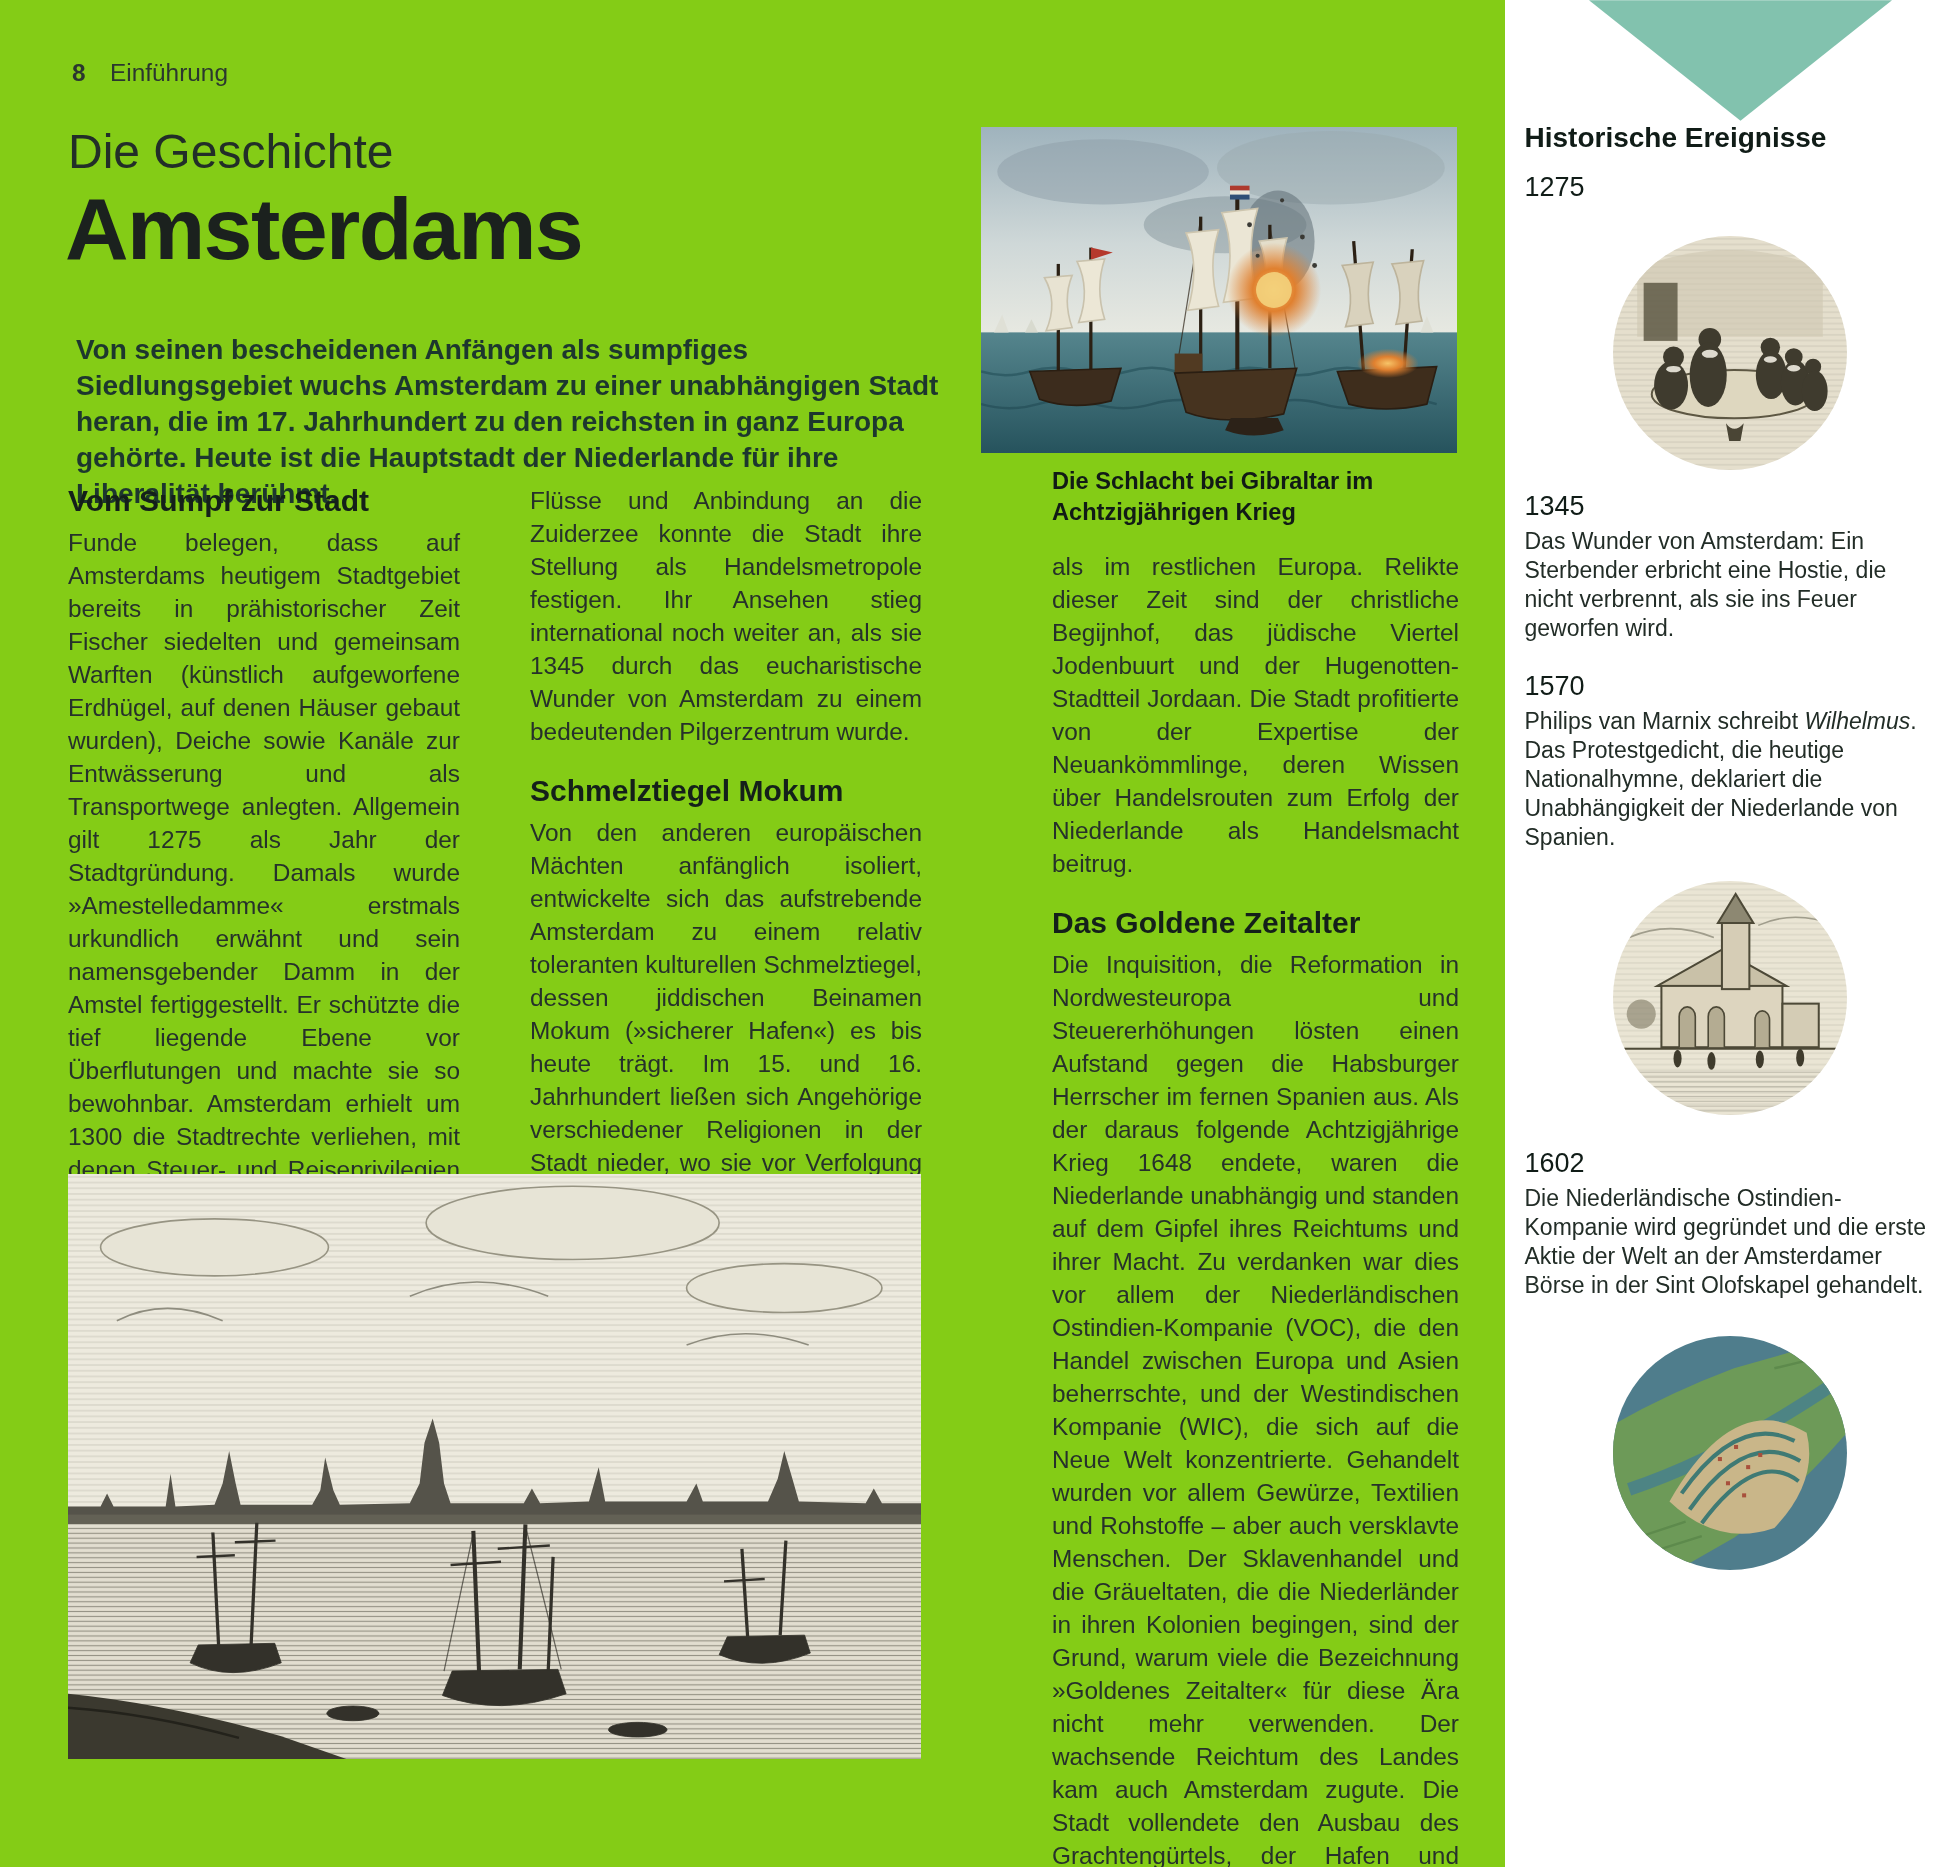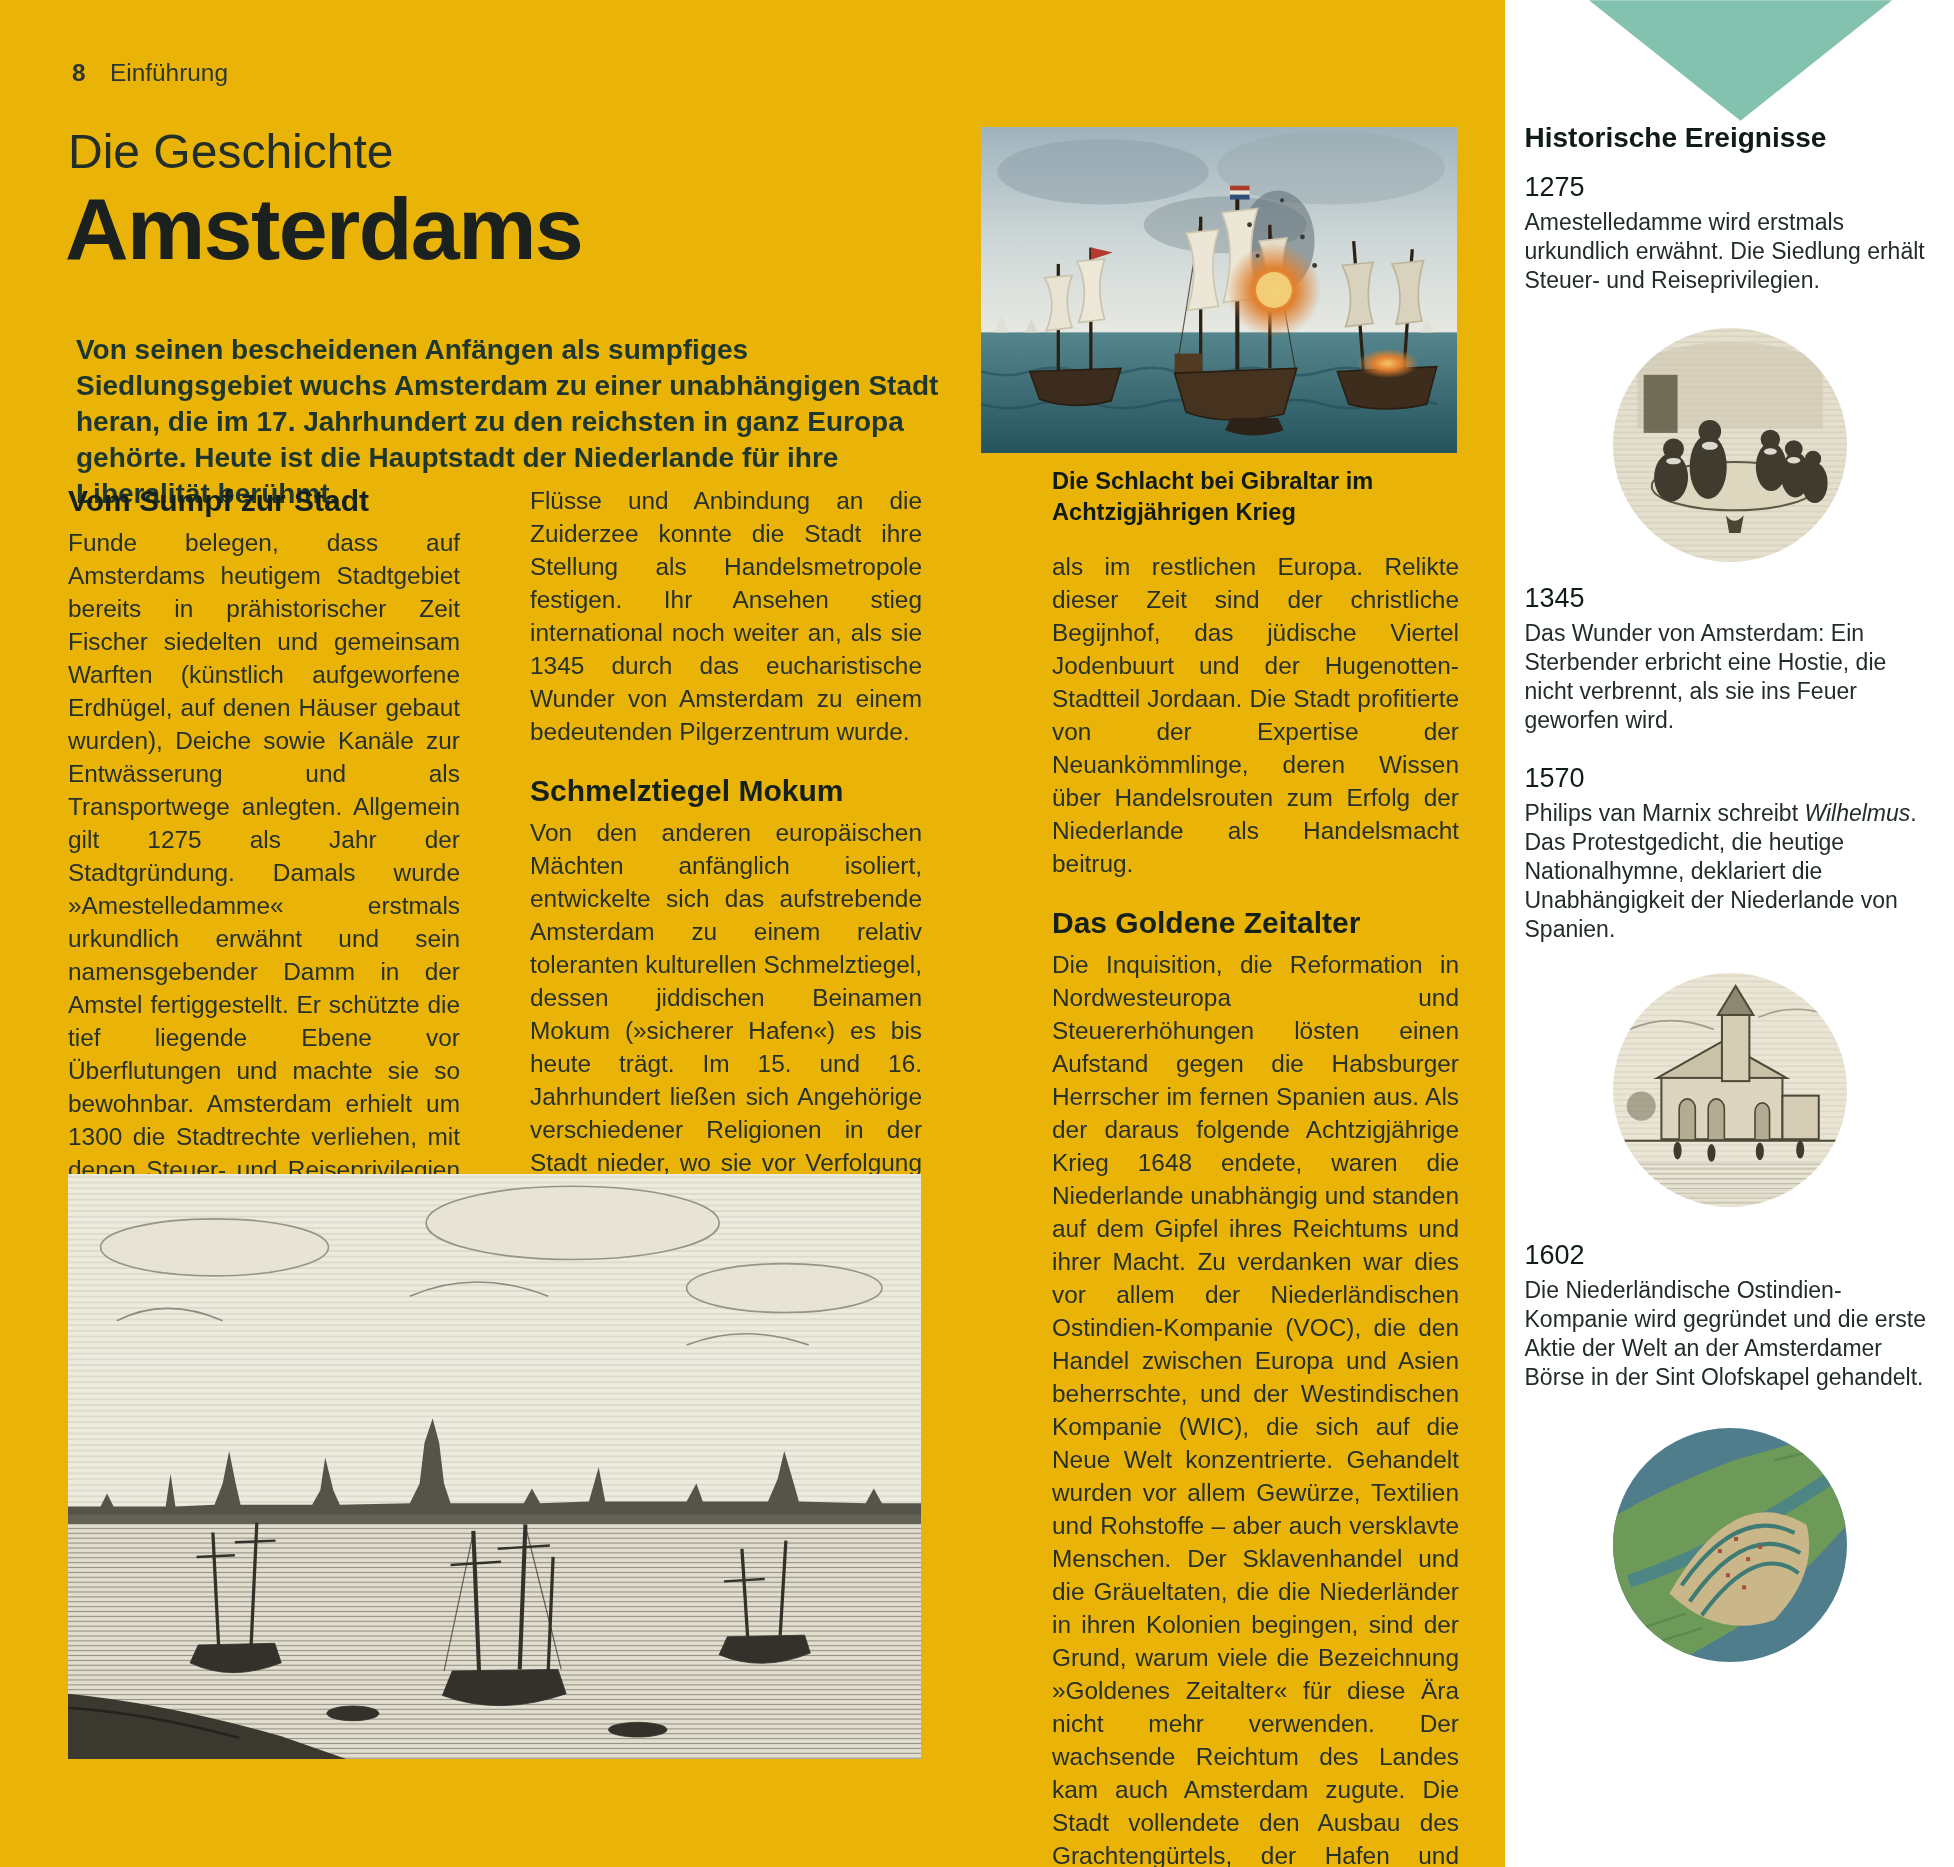--- a/index.html
+++ b/index.html
@@ -1,18 +1,18 @@
 <!DOCTYPE html>
 <html lang="de" style="font-size:13px"><head>
 <meta charset="utf-8">
 <style>
   html,body{margin:0;padding:0;background:#9fb3ab;}
   .page{
     position:relative;width:1954px;height:1867px;overflow:hidden;
-    background:#eab308;font-family:"Liberation Sans",sans-serif;color:#20302a;
+    background:#84cc16;font-family:"Liberation Sans",sans-serif;color:#20302a;
   }
   
   .page-header{position:absolute;left:72px;top:59px;font-size:24.4px;color:#2b372f;}
   .page-num{font-weight:700;margin-right:24.4px;}
   .kicker{position:absolute;left:68px;top:124px;font-size:48px;font-weight:400;color:#222e28;letter-spacing:0;}
   .main-title{position:absolute;left:65px;top:178px;margin:0;font-size:88px;font-weight:800;color:#1b211e;letter-spacing:-1.6px;}
   .lead{position:absolute;left:68px;top:324px;width:879px;margin:8px;font-size:28px;font-weight:700;line-height:36px;color:#1d372e;}
   
   .col{position:absolute;top:484px;}
   .col1{left:68px;width:392px;}
@@ -193,21 +193,20 @@
       <path d="M0,718 L0,638 Q120,650 262,690 L342,718 Z" fill="#3b392f"></path>
       <path d="M0,655 Q100,662 210,692" stroke="#23221b" fill="none" stroke-width="3"></path>
     </svg>
   </div>
 
   <aside class="sidebar">
     <h2 class="sb-heading">Historische Ereignisse</h2>
 
     <div class="event">
       <div class="ev-year">1275</div>
-      <p class="ev-text">Amestelledamme wird erstmals urkundlich erwähnt. Die Siedlung erhält Steuer- und Reiseprivilegien.</p>
     </div>
 
     <div class="circle cA">
       <svg viewBox="0 0 290 290">
         <rect width="290" height="290" fill="#e5dfcd"></rect>
         <rect width="290" height="290" fill="url(#hatchSky)" opacity="0.4"></rect>
         <path d="M30,40 Q145,-5 260,40 L260,125 L30,125 Z" fill="#cfc8b2" opacity="0.65"></path>
         <rect x="38" y="58" width="42" height="72" fill="#57523f" opacity="0.8"></rect>
         <ellipse cx="150" cy="196" rx="102" ry="30" fill="#ded7bf" stroke="#5d5743" stroke-width="2.5"></ellipse>
         <g fill="#3f3b2e">

